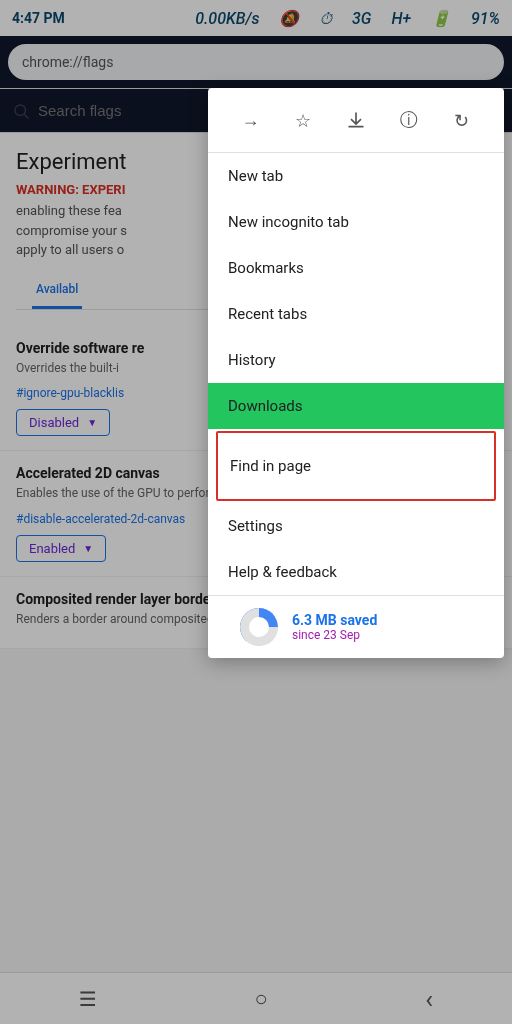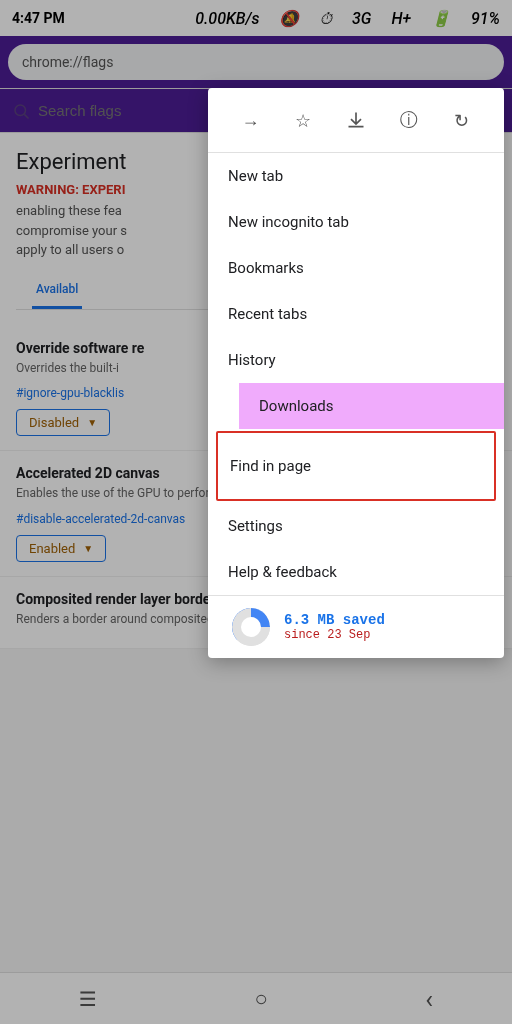--- a/index.html
+++ b/index.html
@@ -16,37 +16,37 @@
     .status-bar {
       width: 100%;
       height: 36px;
       background: #fff;
       display: flex;
       align-items: center;
       justify-content: space-between;
       padding: 0 12px;
       font-size: 13px;
       font-weight: 500;
-      color: #000000;
+      color: #0c4a6e;
       z-index: 10;
       position: relative;
     }
     .status-left { font-weight: bold; font-size: 14px; }
     .status-right {
       display: flex;
       align-items: center;
       gap: 20px;
       font-size: 16px;
       font-style: italic;
     }
 
     
     .browser-chrome {
       width: 100%;
-      background: #4c1d95;
+      background: #0f172a;
       border-bottom: 1px solid #e0e0e0;
     }
     .address-bar-row {
       height: 52px;
       display: flex;
       align-items: center;
       padding: 0 8px;
       gap: 8px;
     }
     .address-bar {
@@ -148,21 +148,21 @@
       color: #1a73e8;
       text-decoration: none;
     }
     .dropdown-btn {
       display: inline-flex;
       align-items: center;
       border: 1px solid #1a73e8;
       border-radius: 4px;
       padding: 5px 12px;
       font-size: 13px;
-      color: #a16207;
+      color: #6d28d9;
       margin-top: 8px;
       gap: 8px;
     }
     .dropdown-btn .arrow {
       font-size: 10px;
     }
 
     
     .nav-bar {
       position: absolute;
@@ -242,40 +242,39 @@
     .menu-divider {
       height: 1px;
       background: #e0e0e0;
       margin: 0;
     }
 
     
     .data-saver-row {
       display: flex;
       align-items: center;
-      padding: 12px 24px;
+      padding: 12px 32px;
       gap: 14px;
-      font-family: Liberation Mono, monospace;
     }
     .data-saver-icon {
       width: 38px;
       height: 38px;
       border-radius: 50%;
       overflow: hidden;
       background: linear-gradient(135deg, #4285f4 50%, #ddd 50%);
       flex-shrink: 0;
     }
     .data-saver-text .amount {
       font-size: 14px;
       font-weight: bold;
       color: #1a73e8;
     }
     .data-saver-text .since {
       font-size: 12px;
-      color: #b91c1c;
+      color: #a21caf;
     }
   </style>
 </head>
 <body>
 
 <div class="status-bar">
   <span class="status-left">4:47 PM</span>
   <div class="status-right">
     <span>0.00KB/s</span>
     <span>🔕</span>
@@ -382,21 +381,21 @@
   </div>
   <div class="menu-item">
     <span>Bookmarks</span>
   </div>
   <div class="menu-item">
     <span>Recent tabs</span>
   </div>
   <div class="menu-item">
     <span>History</span>
   </div>
-  <div class="menu-item" style="background:#f0abfc;margin-left:31px;">
+  <div class="menu-item" style="background:#22c55e;">
     <span>Downloads</span>
   </div>
   <div class="menu-item highlighted">
     <span>Find in page</span>
   </div>
   <div class="menu-item">
     <span>Settings</span>
   </div>
   <div class="menu-item">
     <span>Help &amp; feedback</span>

